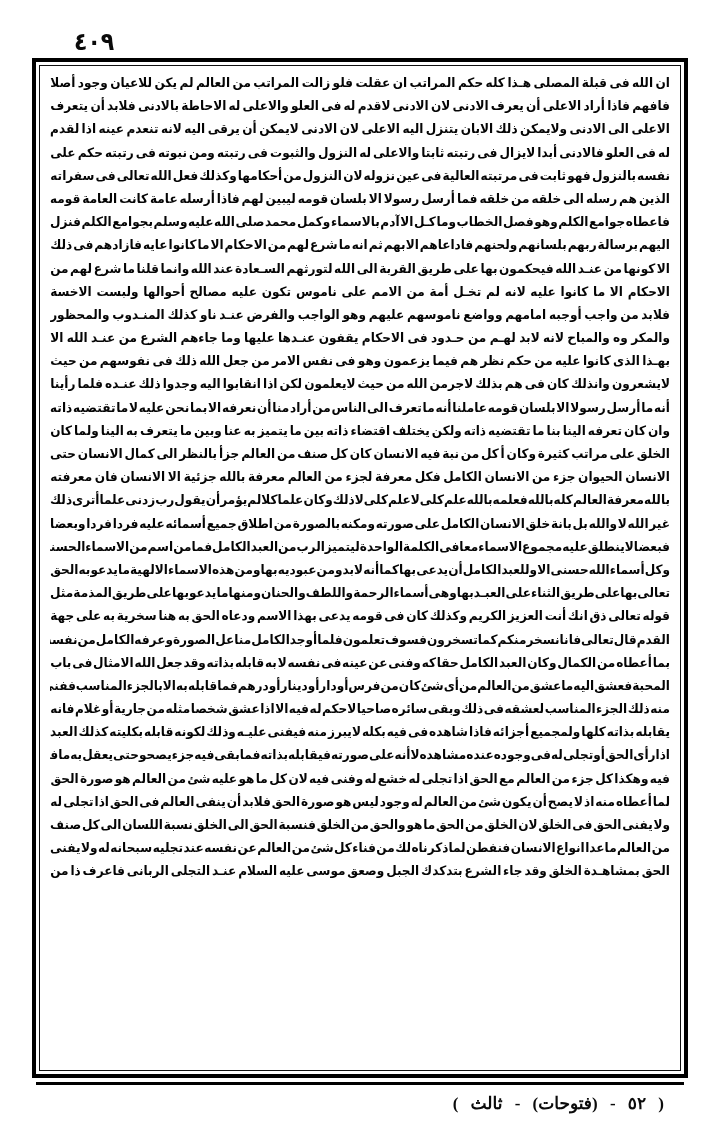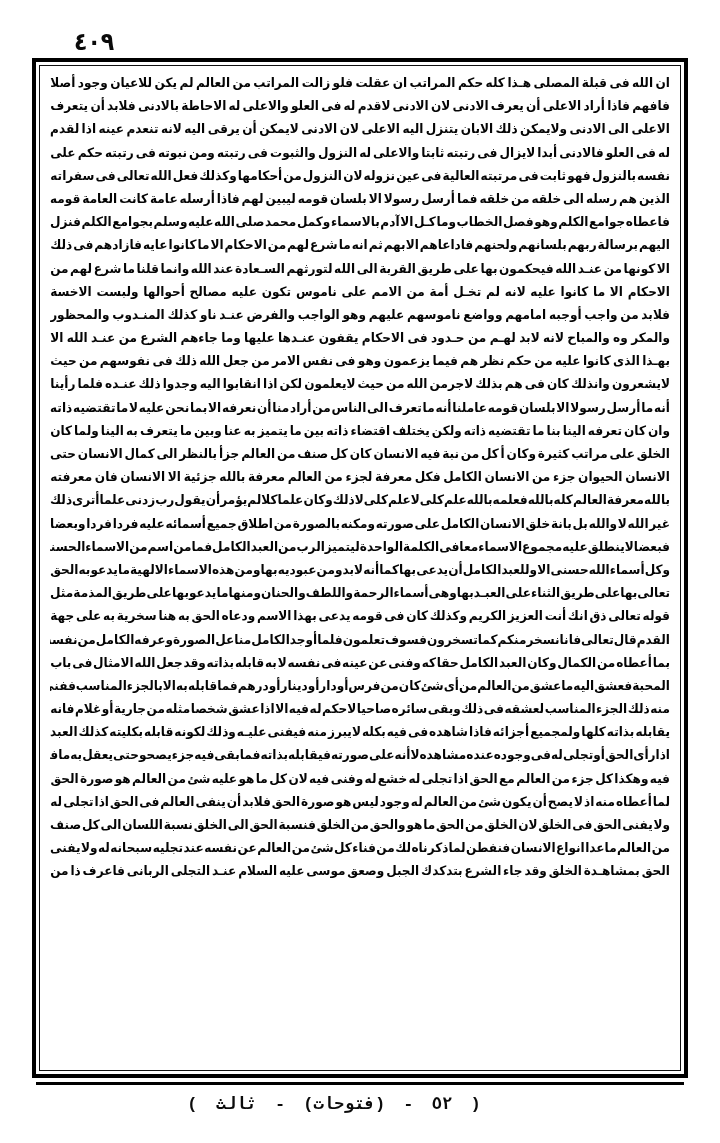--- a/index.html
+++ b/index.html
@@ -106,23 +106,23 @@
     width: 648px;
     height: 3px;
     background: #000000;
   }
 
   #footer-signature {
     position: absolute;
     top: 1093px;
     left: 0;
     width: 668px;
-    text-align: center;
+    text-align: right;
     direction: rtl;
-    font-family: Liberation Mono, monospace;
+    font-family: Liberation Serif, serif;
     font-size: 17px;
     font-weight: 700;
     color: #0b0b0b;
     letter-spacing: 1px;
   }
 
   #footer-signature .sig-part { margin: 0 4px; }
 </style>
 </head>
 <body>

